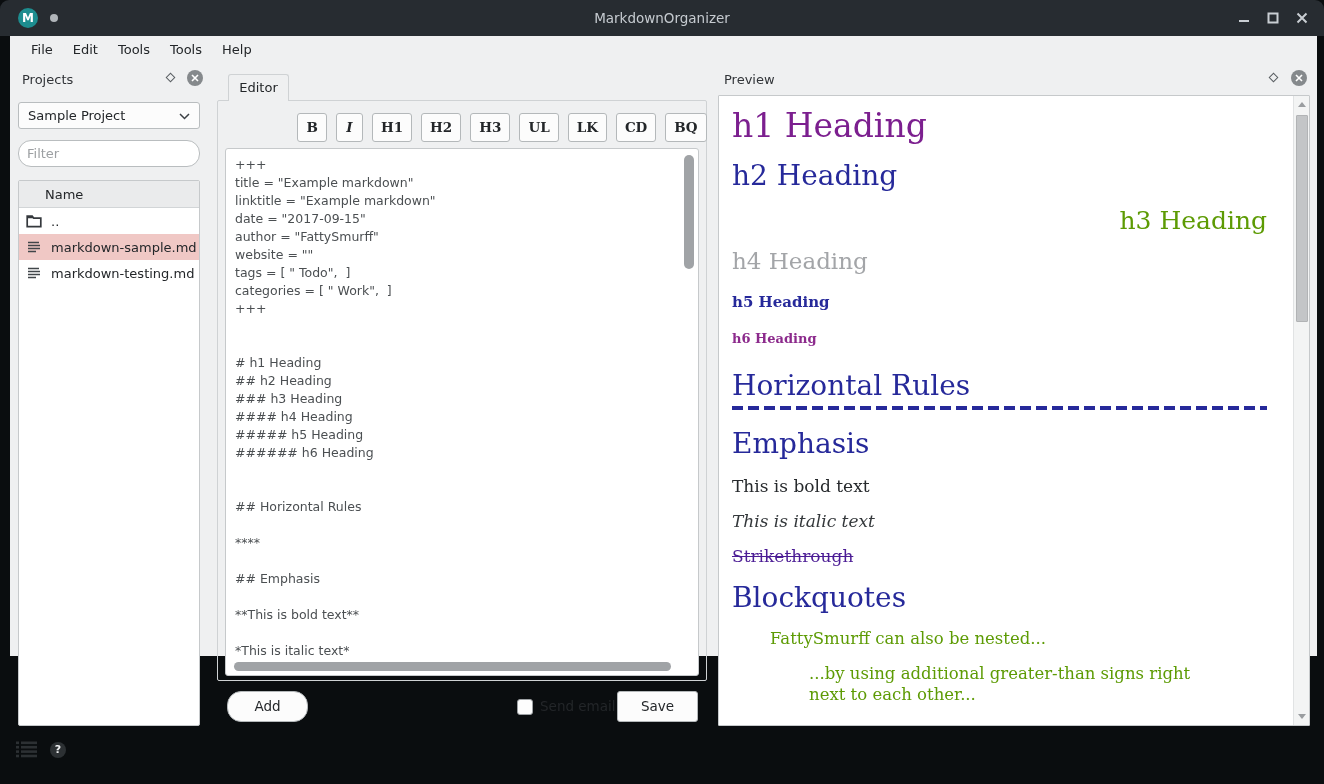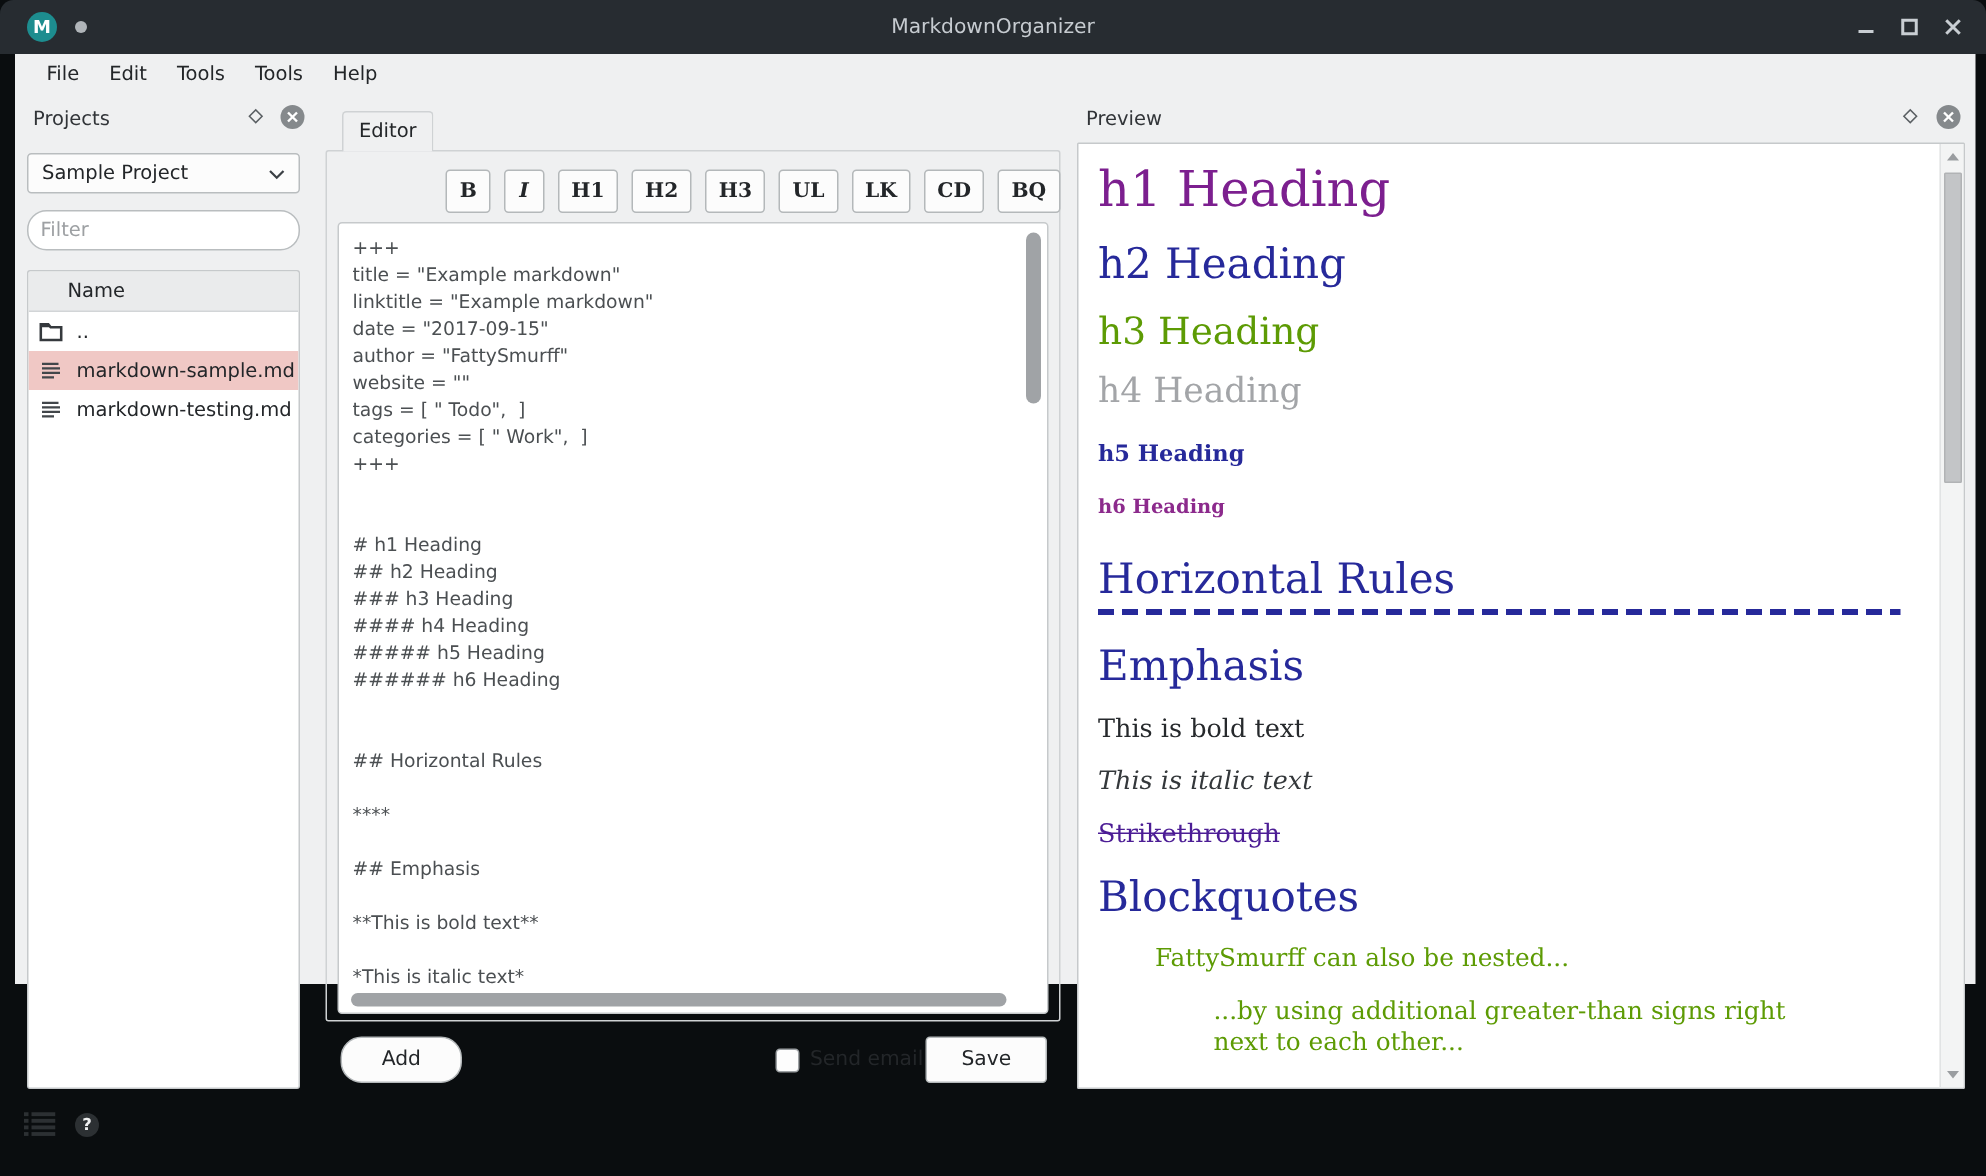--- a/index.html
+++ b/index.html
@@ -94,21 +94,21 @@
               background:#fdfdfd; border:1px solid #9da1a4; border-radius:3px; }
   .checkbox-label { position:absolute; left:530px; top:662px; font-size:13.5px; color:#232629; }
 
   
   .preview-box { position:absolute; left:708px; top:59px; width:592px; height:631px;
                  background:#ffffff; border:1px solid #c6c9cb; border-radius:1px; overflow:hidden; }
   .preview-content { position:absolute; left:0; top:0; right:16px; bottom:0;
                      padding:8px 26px 0 13px; font-family:"DejaVu Serif",serif; overflow:hidden; }
   .pv-h1 { font-size:33px; line-height:1.32; font-weight:normal; color:#7c1f8f; margin:0 0 10px; }
   .pv-h2 { font-size:28px; line-height:1.3; font-weight:normal; color:#26299a; margin:0 0 11px; }
-  .pv-h3 { font-size:25px; line-height:1.3; font-weight:normal; color:#5d9b04; margin:0 0 10px; }
+  .pv-h3 { font-size:25px; line-height:1.3; font-weight:normal; color:#5d9b04; margin:0 0 10px;text-align:right; }
   .pv-h4 { font-size:23px; line-height:1.3; font-weight:normal; color:#a3a5a8; margin:0 0 16px; }
   .pv-h5 { font-size:15px; line-height:1.3; font-weight:bold; color:#26299a; margin:0 0 18px; }
   .pv-h6 { font-size:13px; line-height:1.3; font-weight:bold; color:#8c2a8c; margin:0 0 20px; }
   .pv-hr-title { margin:0 0 2px; }
   .pv-dashed { height:4px; margin:0 0 16px;
                background:repeating-linear-gradient(90deg,#26299a 0 11px,transparent 11px 16px); }
   .pv-emphasis { margin:0 0 12px; }
   .pv-p { font-size:17px; line-height:1.3; color:#2b2e32; margin:0 0 13px; }
   .pv-bold { font-weight:normal; color:#26292c; }
   .pv-italic { font-style:italic; color:#34383b; }

